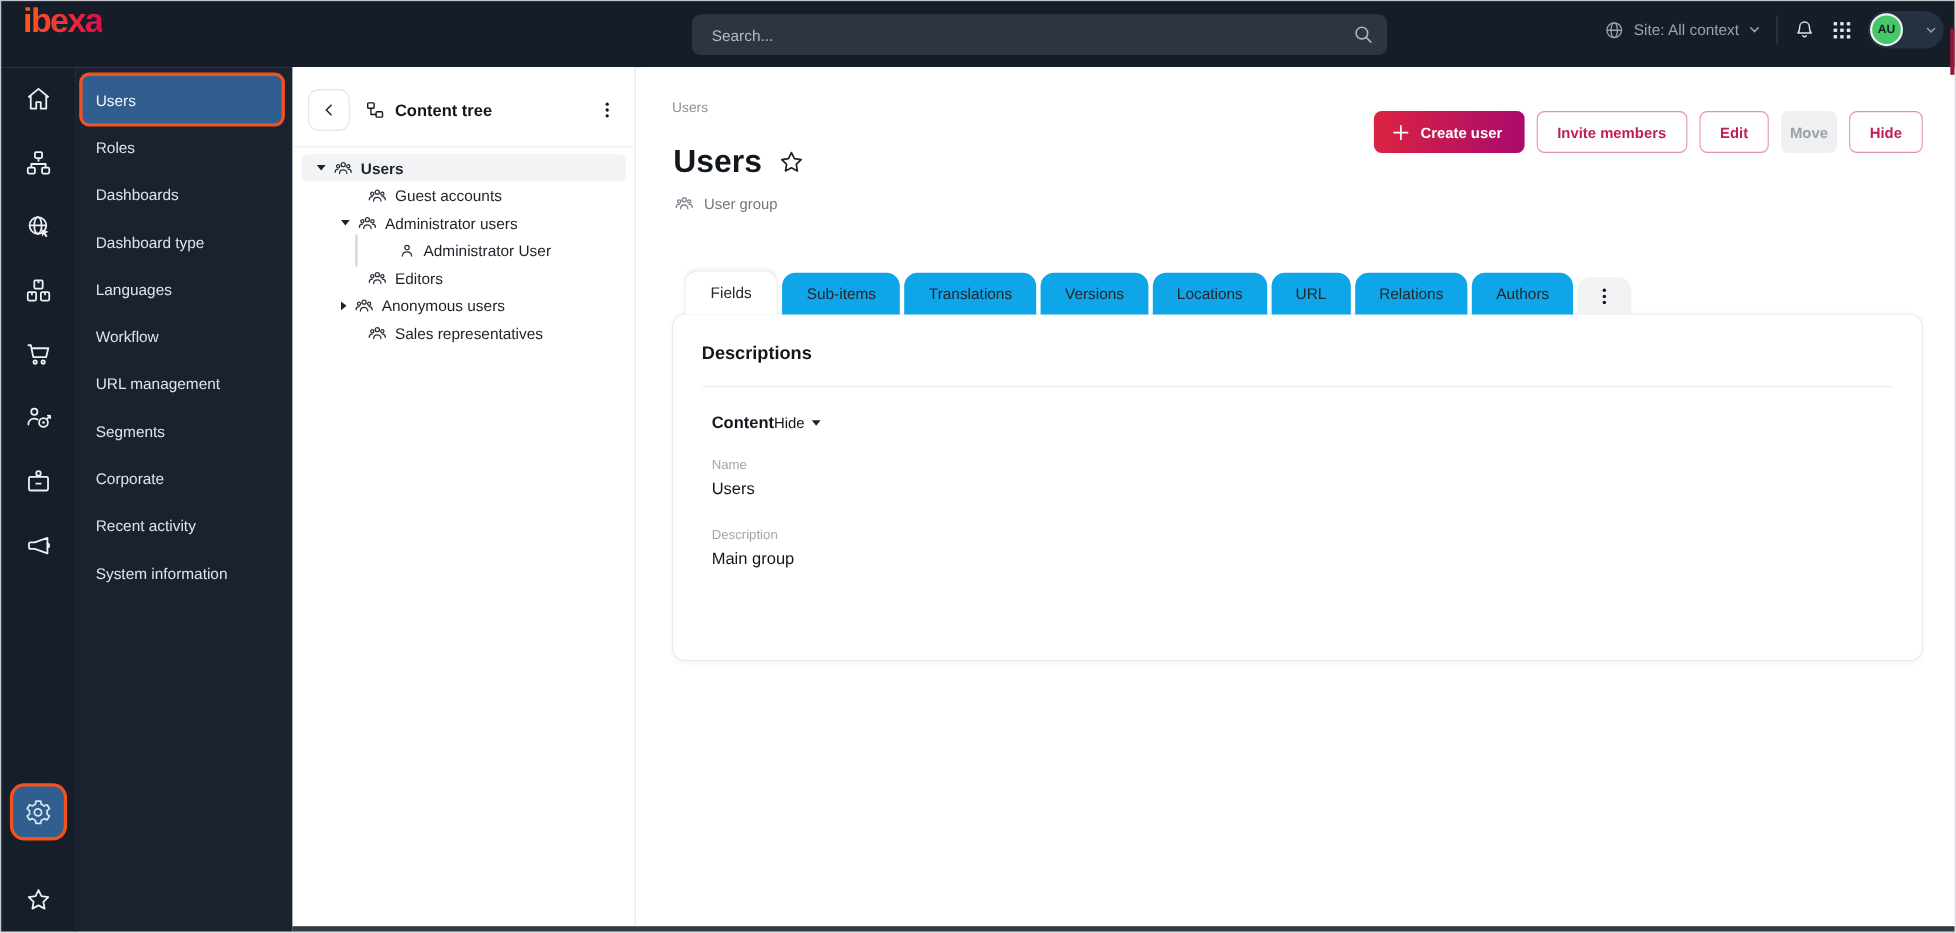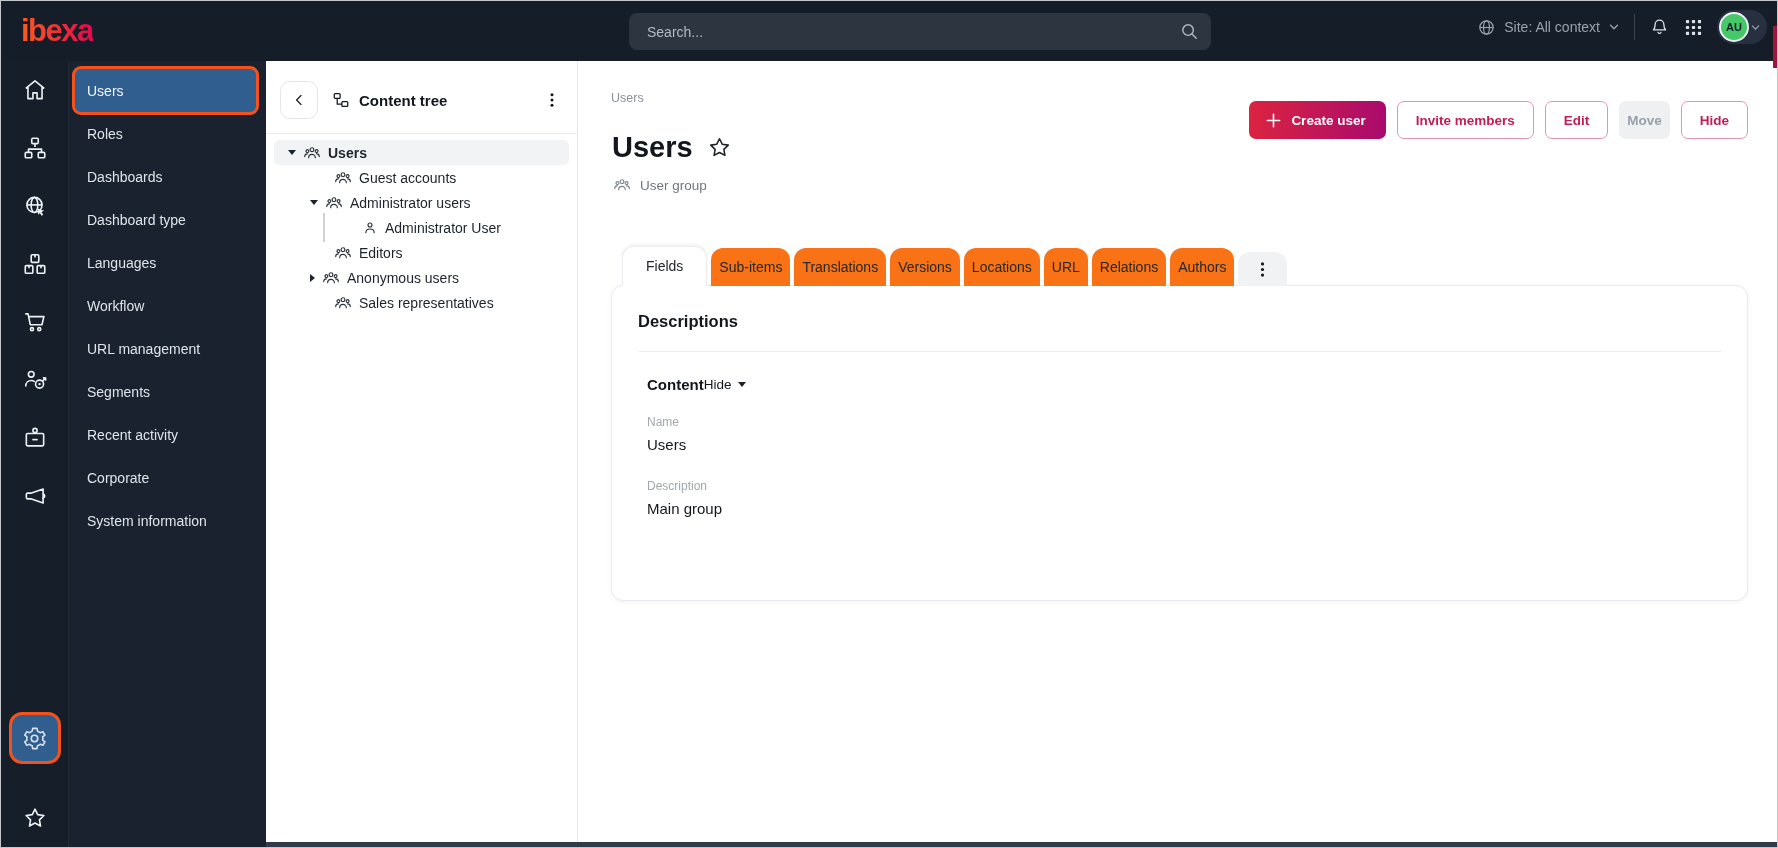--- a/index.html
+++ b/index.html
@@ -8,34 +8,34 @@
     --accent_pink:#c11d56; --accent_border:#e294b3;
     --create_grad_start:#dc2440; --create_grad_end:#a80a6e;
     --avatar_green:#46c768; --logo_grad_start:#ff5a1f; --logo_grad_end:#e00a4e;
     --scroll_thumb_red:#a11638; --ink:#12171d; --muted:#8a929b;
   }
   *{box-sizing:border-box;margin:0;padding:0}
   body{font-family:"Liberation Sans","DejaVu Sans",sans-serif;background:#fff;}
   .page{position:relative;width:1778px;height:848px;border:1px solid #c3c7cb;background:#fff;overflow:hidden}
 
   
-  .topbar{position:absolute;left:0;top:0;right:0;height:60px;background:var(--topbar_bg);display:flex;align-items:center}
+  .topbar{position:absolute;left:0;top:0;right:0;height:60px;background:var(--topbar_bg);display:flex;}
   .logo{margin-left:20px;font-size:31px;font-weight:bold;letter-spacing:-1.5px;
         background:linear-gradient(90deg,var(--logo_grad_start),var(--logo_grad_end));
         -webkit-background-clip:text;background-clip:text;color:transparent}
-  .search-wrap{position:absolute;left:628px;top:12px;width:582px;height:37px}
+  .search-wrap{position:absolute;left:628px;top:12px;width:632px;height:37px}
   .search-wrap input{width:100%;height:100%;background:#2c3540;border:none;border-radius:8px;color:#d6dce2;
         font-size:14px;padding:0 40px 0 18px;font-family:inherit;outline:none}
   .search-wrap input::placeholder{color:#b3bbc4}
   .search-wrap .sicon{position:absolute;right:12px;top:8px;color:#aeb6c0}
   .top-right{position:absolute;right:10px;top:0;height:52px;display:flex;align-items:center;gap:14px}
   .site-ctx{display:flex;align-items:center;gap:8px;color:#99a2ad;font-size:14px}
   .vdiv{width:1px;height:26px;background:#3a4450}
   .top-ic{color:#dde2e8;display:flex;align-items:center}
-  .avatar-pill{display:flex;align-items:center;background:#273040;border-radius:999px;padding:2px 6px 2px 2px;gap:1px}
+  .avatar-pill{display:flex;align-items:center;background:#273040;border-radius:999px;padding:2px 6px 2px 2px;gap:20px}
   .avatar{width:30px;height:30px;border-radius:50%;background:var(--avatar_green);border:2px solid #eef2f5;
         color:#13202c;font-size:11px;font-weight:bold;display:flex;align-items:center;justify-content:center}
   .chev{color:#9aa3ad;display:flex}
 
   
   .rail{position:absolute;left:0;top:60px;bottom:0;width:68px;background:var(--rail_bg);border-right:1px solid #212a36;
         display:flex;flex-direction:column;align-items:center;padding-top:16px;gap:32px}
   .rail .ric{color:#eef1f4;display:flex}
   .rail .spacer{flex:1 1 auto}
   .gear-btn{width:46px;height:46px;border-radius:10px;background:var(--active_blue);display:flex;align-items:center;
@@ -78,21 +78,21 @@
         background:linear-gradient(95deg,var(--create_grad_start),var(--create_grad_end))}
   .btn-outline{padding:0 18px;background:#fff;color:var(--accent_pink);border:1px solid var(--accent_border)}
   .btn-disabled{padding:0 8px;background:#eef0f2;color:#98a0aa;cursor:default}
   .title-row{margin:26px 0 0 29px;display:flex;align-items:center;gap:14px}
   .page-title{font-size:29px;font-weight:bold;color:var(--ink)}
   .title-star{color:#1c232b;display:flex;cursor:pointer}
   .type-row{margin:12px 0 0 30px;display:flex;align-items:center;gap:9px;color:#6e7780;font-size:13.5px}
   .type-row .gicon{color:#7b848d;display:flex}
 
   .tabs{margin:52px 0 0 39px;display:flex;align-items:flex-end;position:relative;z-index:2}
-  .tab{padding:11px 8px;font-size:14px;color:#23282e;background:#f97316;border-radius:12px 12px 0 0;
+  .tab{padding:11px 22px;font-size:14px;color:#23282e;background:#0ea5e9;border-radius:12px 12px 0 0;
         margin-right:4px;cursor:pointer;white-space:nowrap}
   .tab.active{background:#fff;border:1px solid #ececf1;border-bottom:none;padding:11px 23px 12px;
         box-shadow:0 -2px 3px rgba(20,25,35,.05)}
   .tab-more{padding:9px 18px 8px;background:#f1f2f4;border-radius:12px 12px 0 0;display:flex;align-items:center;cursor:pointer}
 
   .card{margin:-1px 29px 0 28px;height:316px;background:#fff;border:1px solid #e9e9ef;border-radius:12px;
         box-shadow:0 1px 5px rgba(20,25,35,.05);padding:26px;position:relative;z-index:1}
   .card-heading{font-size:16.5px;font-weight:bold;color:var(--ink)}
   .card-div{border:none;border-top:1px solid #ededf1;margin-top:20px}
   .group-row{margin:24px 2px 0 9px;display:flex;align-items:center;}
@@ -265,24 +265,24 @@
     <div class="side-item">
         <span>Workflow</span>
       </div>
     <div class="side-item">
         <span>URL management</span>
       </div>
     <div class="side-item">
         <span>Segments</span>
       </div>
     <div class="side-item">
+        <span>Corporate</span>
+      </div>
+    <div class="side-item">
         <span>Recent activity</span>
-      </div>
-    <div class="side-item">
-        <span>Corporate</span>
       </div>
     <div class="side-item">
         <span>System information</span>
       </div>
   </nav>
 
   <aside class="treepanel">
     <div class="tree-head">
       <button class="back-btn">
         <svg width="16" height="16" viewBox="0 0 20 20" fill="none" stroke="currentColor" stroke-width="1.7" stroke-linecap="round" stroke-linejoin="round">

